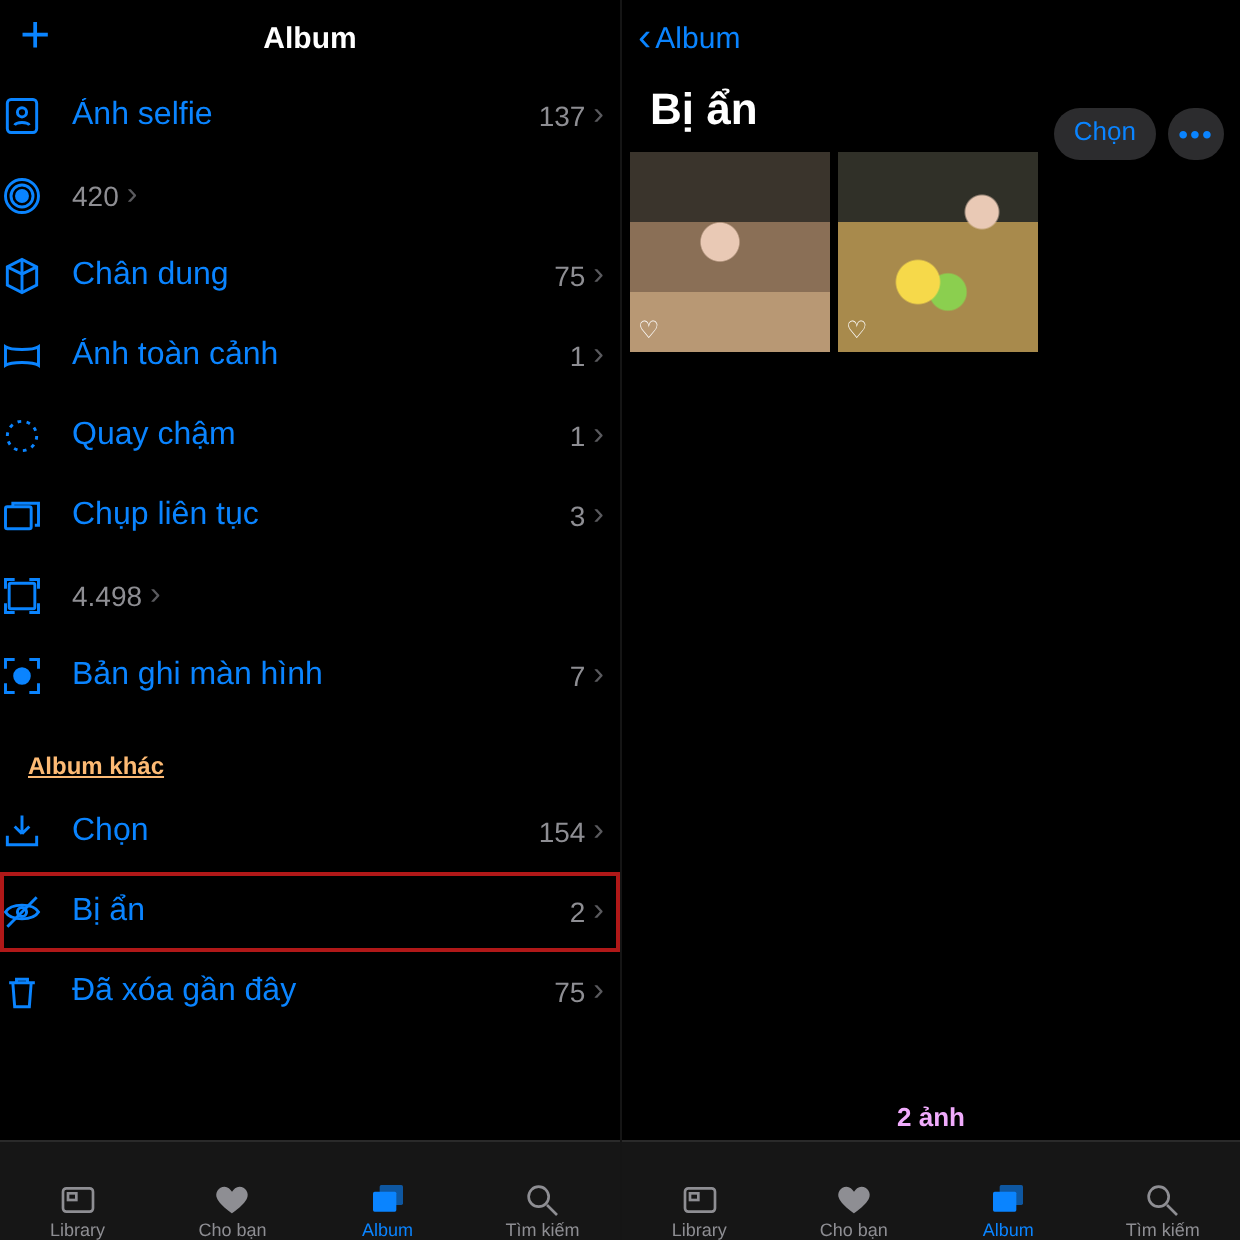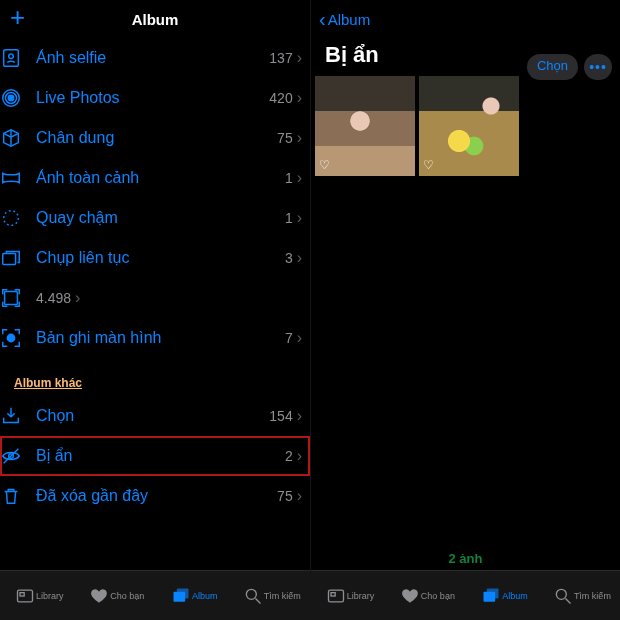--- a/index.html
+++ b/index.html
@@ -180,38 +180,38 @@
       radial-gradient(circle at 55% 70%, #8bcf4f 0 10%, transparent 11%),
       linear-gradient(180deg, #303028 0 35%, #a88a4c 35% 100%);
   }
   .rcount {
     position: absolute;
     bottom: 54px;
     left: 0; right: 0;
     text-align: center;
     font-size: 13px;
     font-weight: 600;
-    color: #15803d;
+    color: #f0abfc;
   }
 
   
   .tabbar {
     position: absolute;
     left: 0; right: 0; bottom: 0;
     height: 50px;
     background: #161616;
     border-top: 1px solid #2a2a2a;
     display: flex;
   }
   .tab {
     flex: 1;
     display: flex;
-    flex-direction: row;
-    align-items: center;
-    justify-content: center;
+    flex-direction: column;
+    align-items: center;
+    justify-content: flex-end;
     gap: 0;
     font-size: 9px;
     color: #8e8e93;
   }
   .tab.active { color: #0a84ff; }
   .tab .ticon { height: 20px; display:flex; align-items:center; justify-content:center; }
   .tab .ticon svg { display:block; }
 
   svg { stroke: currentColor; fill: none; stroke-width: 1.6; }
 </style>
@@ -240,21 +240,20 @@
     <span class="chev">›</span>
   </div>
         <div class="row">
     <span class="icon">
             <svg width="22" height="22" viewBox="0 0 24 24">
               <circle cx="12" cy="12" r="3" fill="currentColor"></circle>
               <circle cx="12" cy="12" r="6"></circle>
               <circle cx="12" cy="12" r="9"></circle>
             </svg>
           </span>
-    <span class="label">Live Photos</span>
     <span class="count">420</span>
     <span class="chev">›</span>
   </div>
         <div class="row">
     <span class="icon">
             <svg width="22" height="22" viewBox="0 0 24 24">
               <path d="M4 7l8-4 8 4v10l-8 4-8-4z"></path>
               <path d="M12 3v18M4 7l8 4 8-4"></path>
             </svg>
           </span>

